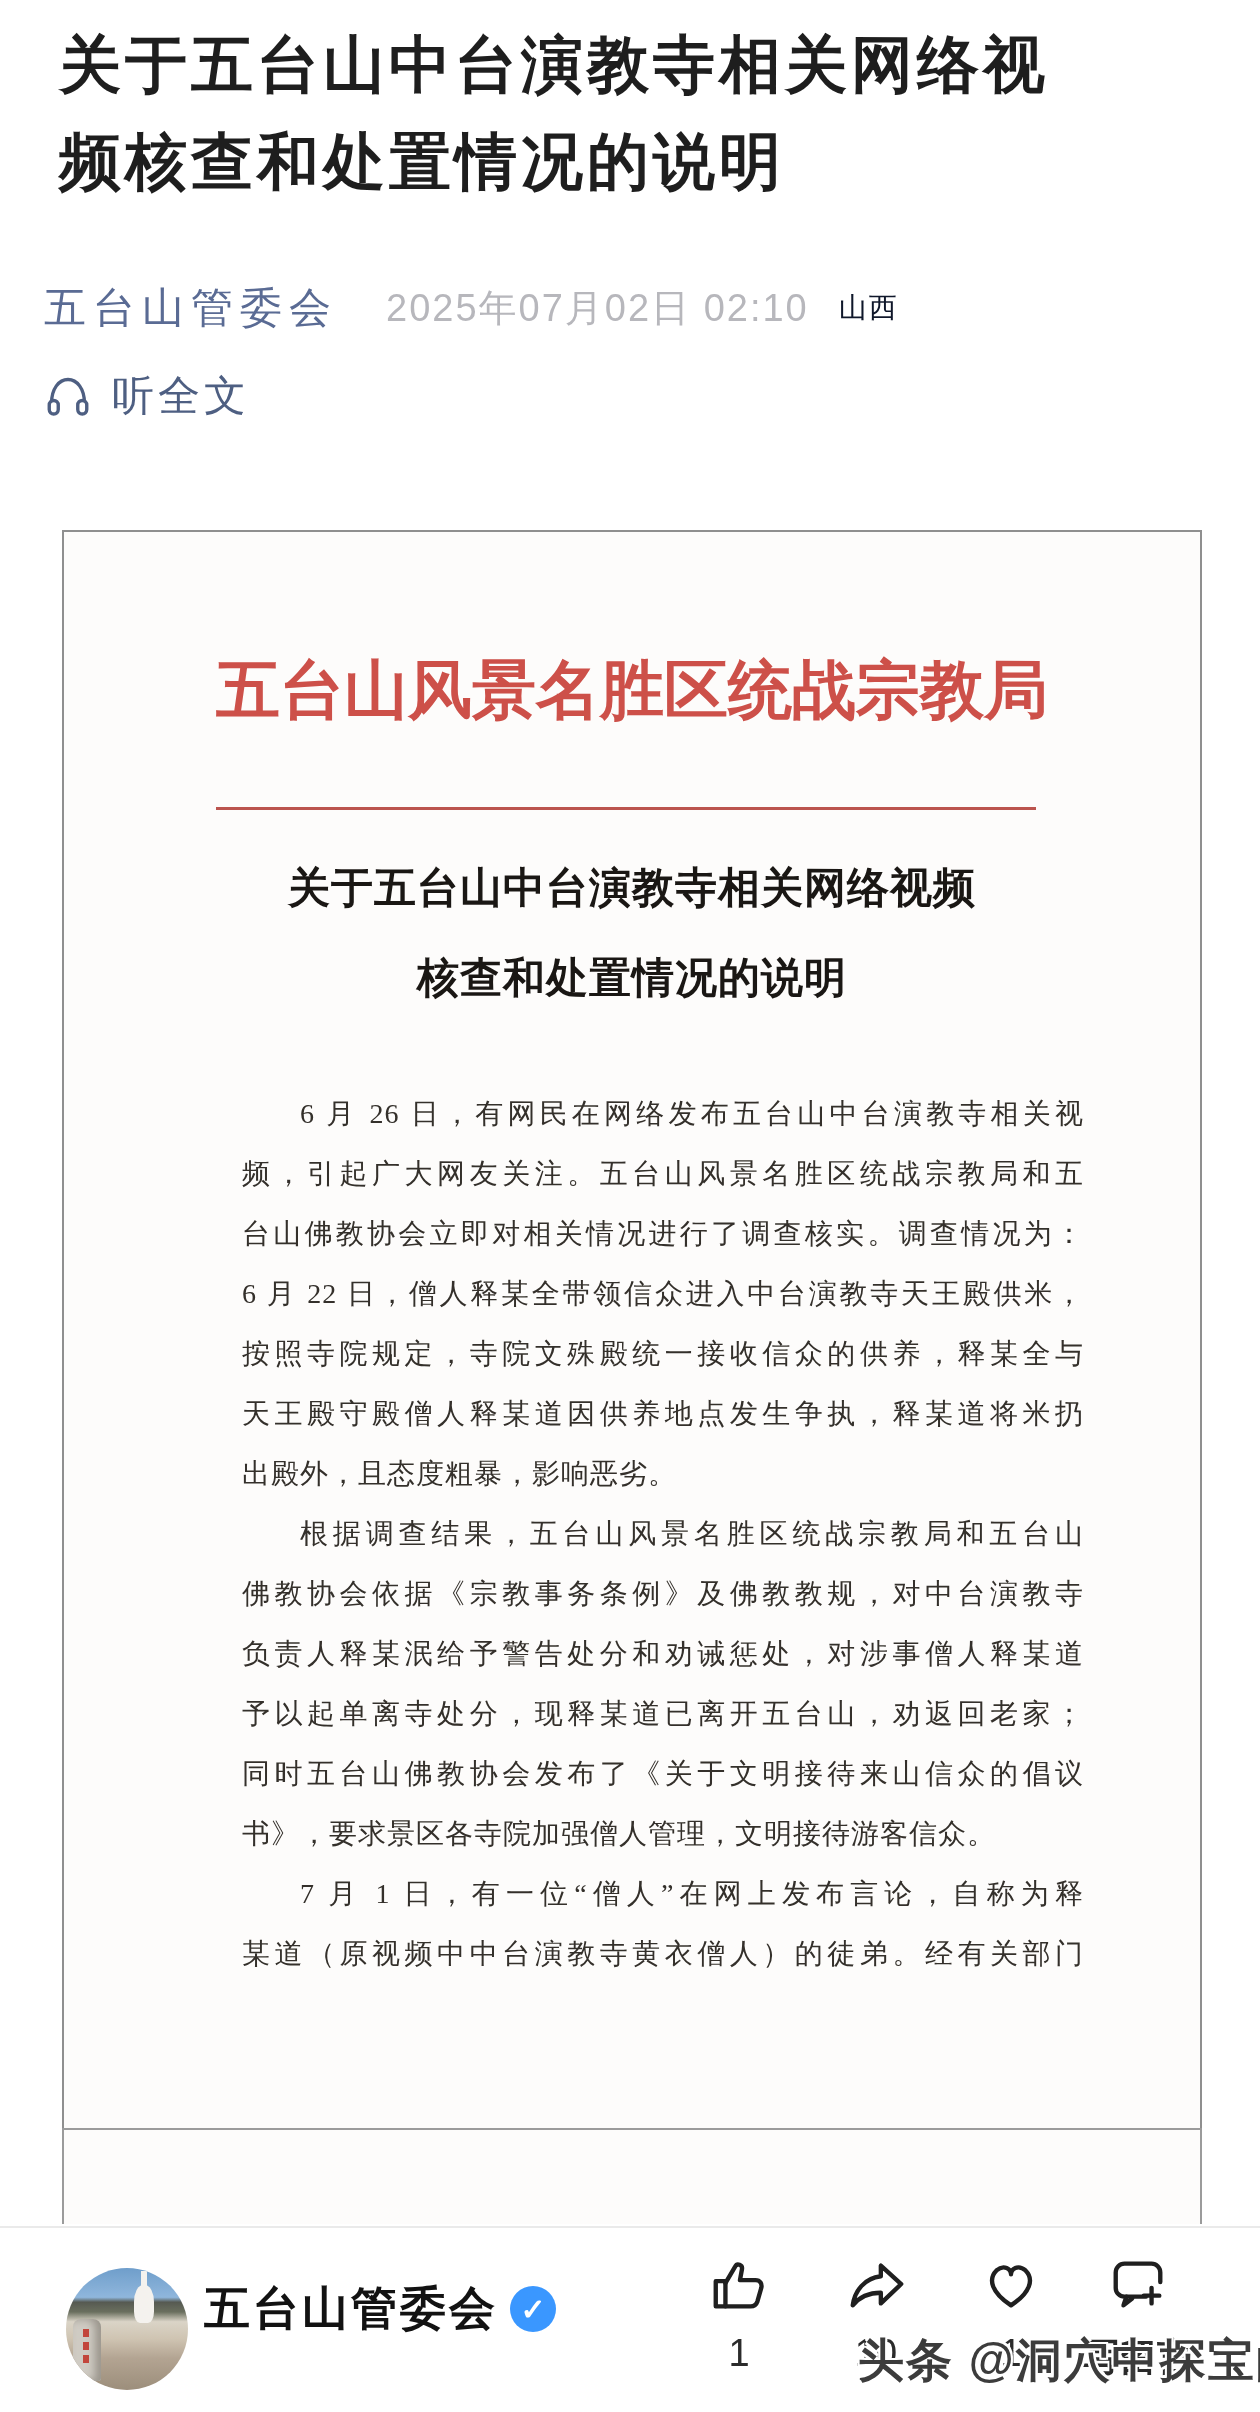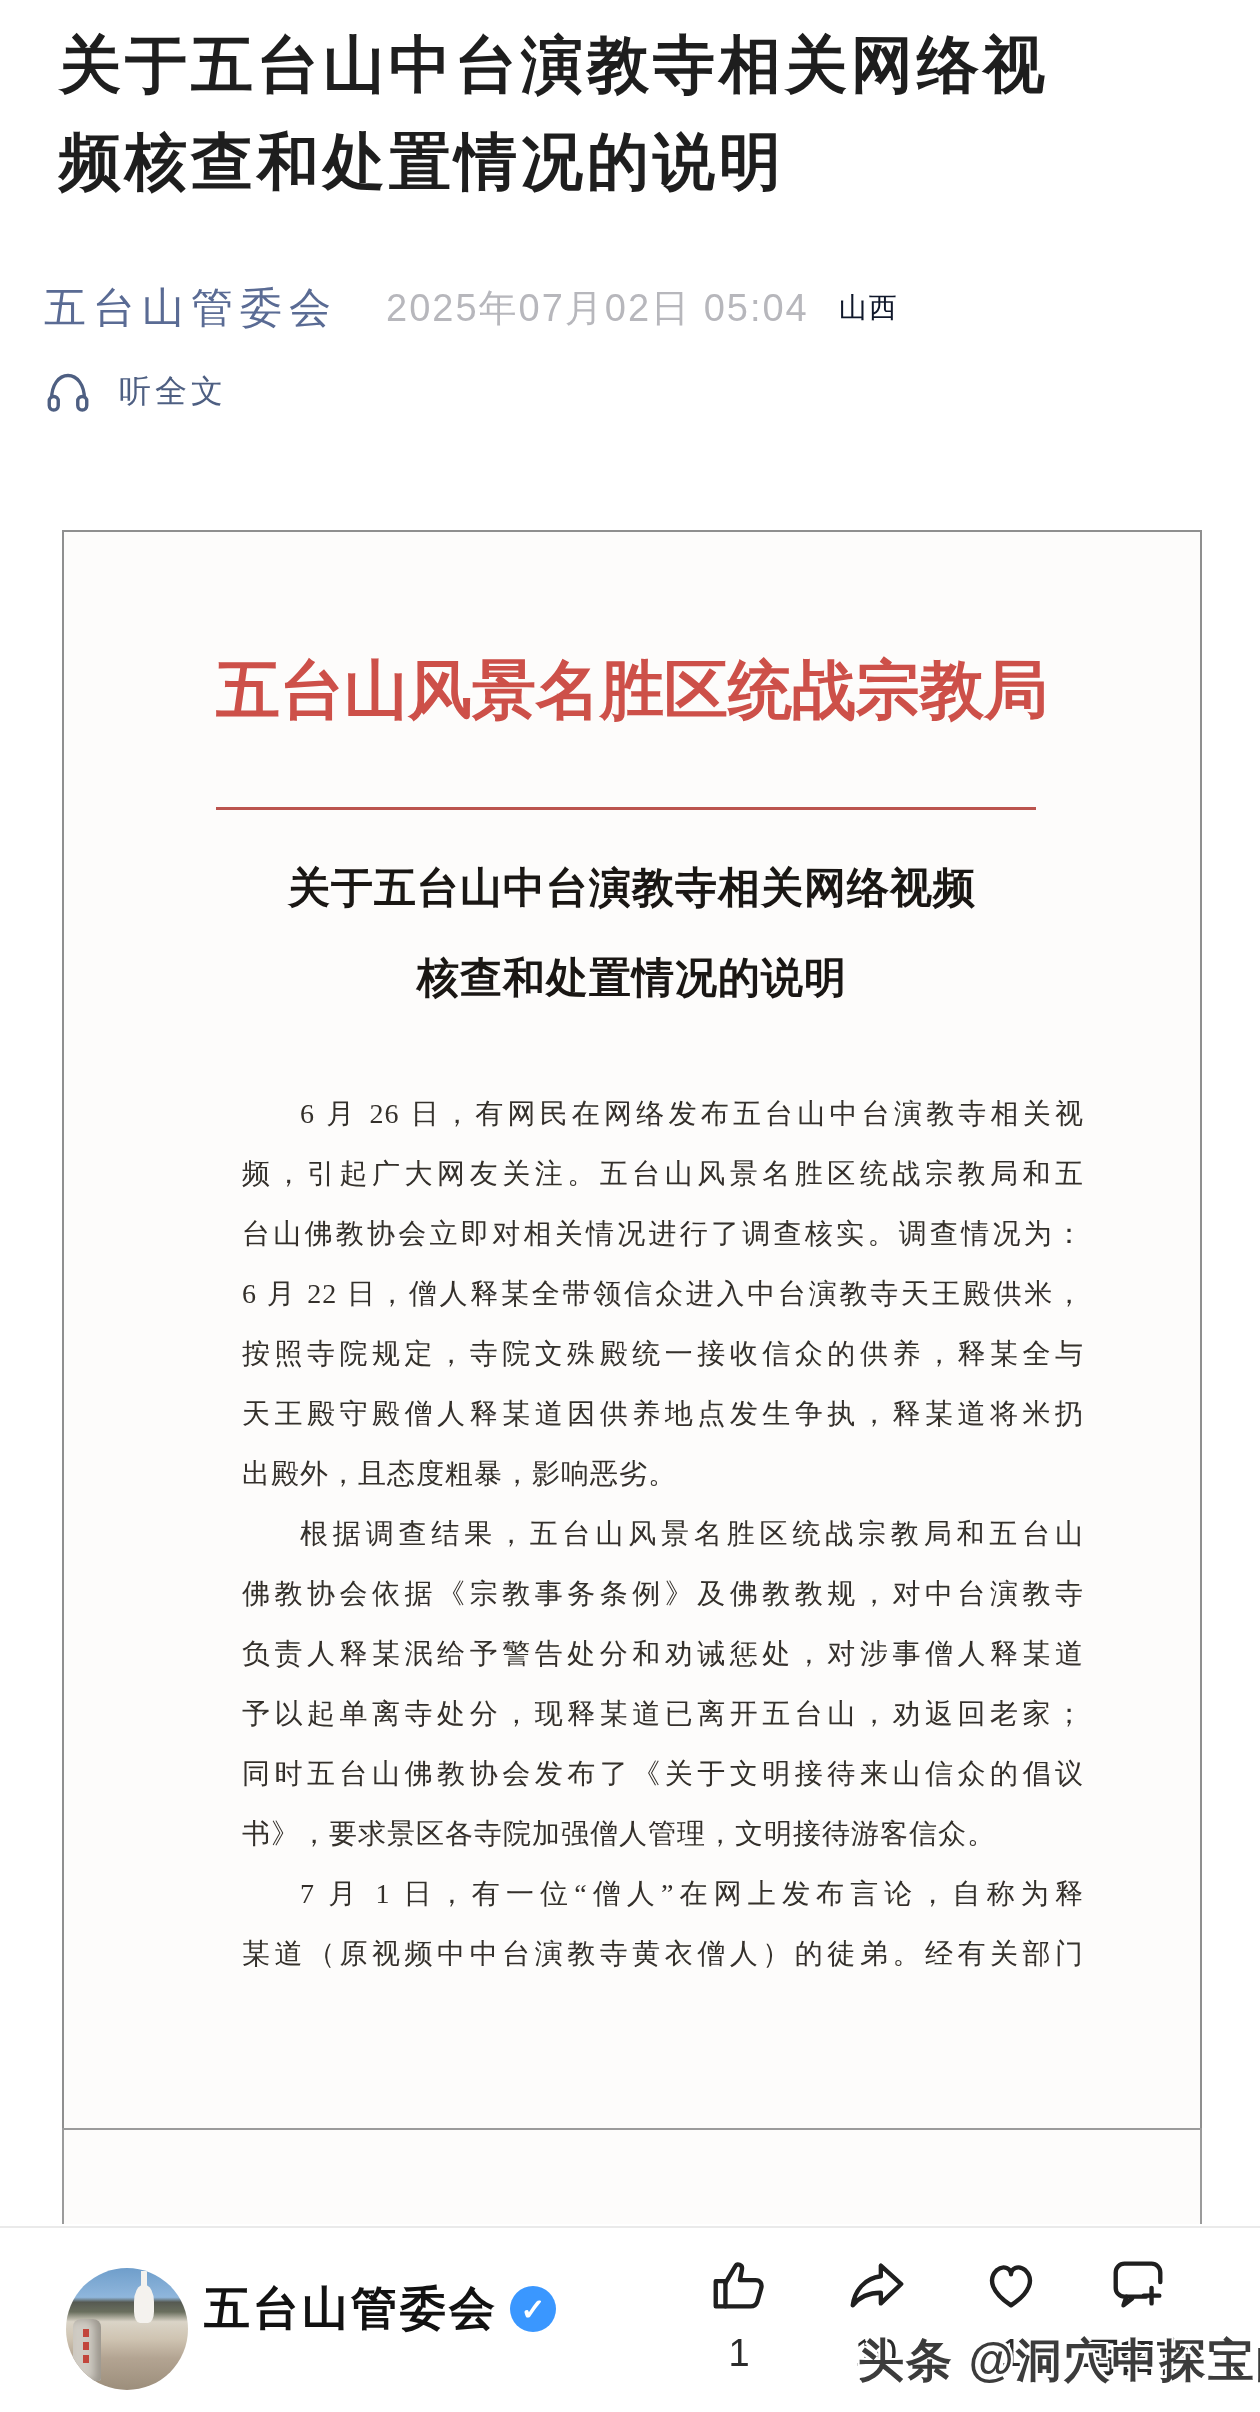--- a/index.html
+++ b/index.html
@@ -15,21 +15,21 @@
 
   .byline { position:absolute; left:44px; top:280px; width:1170px;
             display:flex; align-items:center; }
   .author { font-size:42px; letter-spacing:7px; color:var(--author-color,#5a6b94); }
   .pubdate { font-size:38px; color:#b7b7bc; margin-left:48px; letter-spacing:2px; }
   .region  { font-size:28px; color:#0f172a; margin-left:30px; letter-spacing:2px; }
 
   .listen { position:absolute; left:44px; top:368px; display:flex; align-items:center;
             color:#4e5f82; cursor:pointer; }
   .listen svg { width:48px; height:48px; display:block; }
-  .listen .lbl { font-size:32px; margin-left:27px; letter-spacing:4px; }
+  .listen .lbl { font-size:42px; margin-left:20px; letter-spacing:4px; }
 
   
   .doc { position:absolute; left:62px; top:530px; width:1140px; height:1653px;
          background:#fdfcfb; border:2px solid #8f8f8f;
          font-family:"Liberation Serif", serif; }
   .letterhead { position:absolute; left:0; right:0; top:118px; text-align:center;
                 font-size:64px; line-height:82px; font-weight:600;
                 color:var(--letterhead-red,#cd5049); letter-spacing:0px; }
   .redline { position:absolute; left:152px; top:275px; width:820px; height:3px;
              background:#bb544e; }
@@ -89,21 +89,21 @@
 </head>
 <body>
 
 <h1 class="title">
   <span>关于五台山中台演教寺相关网络视</span>
   <span>频核查和处置情况的说明</span>
 </h1>
 
 <div class="byline">
   <span class="author">五台山管委会</span>
-  <span class="pubdate">2025年07月02日 05:04</span>
+  <span class="pubdate">2025年07月02日 02:10</span>
   <span class="region">山西</span>
 </div>
 
 <div class="listen">
   <span>
     <svg viewBox="0 0 64 64" fill="none" stroke="#4e5f82" stroke-width="4.5" stroke-linecap="round">
       <path d="M10 42 C10 22 20 10 32 10 C44 10 54 22 54 42"></path>
       <rect x="7" y="38" width="12" height="18" rx="6" fill="#fff"></rect>
       <rect x="45" y="38" width="12" height="18" rx="6" fill="#fff"></rect>
     </svg>

